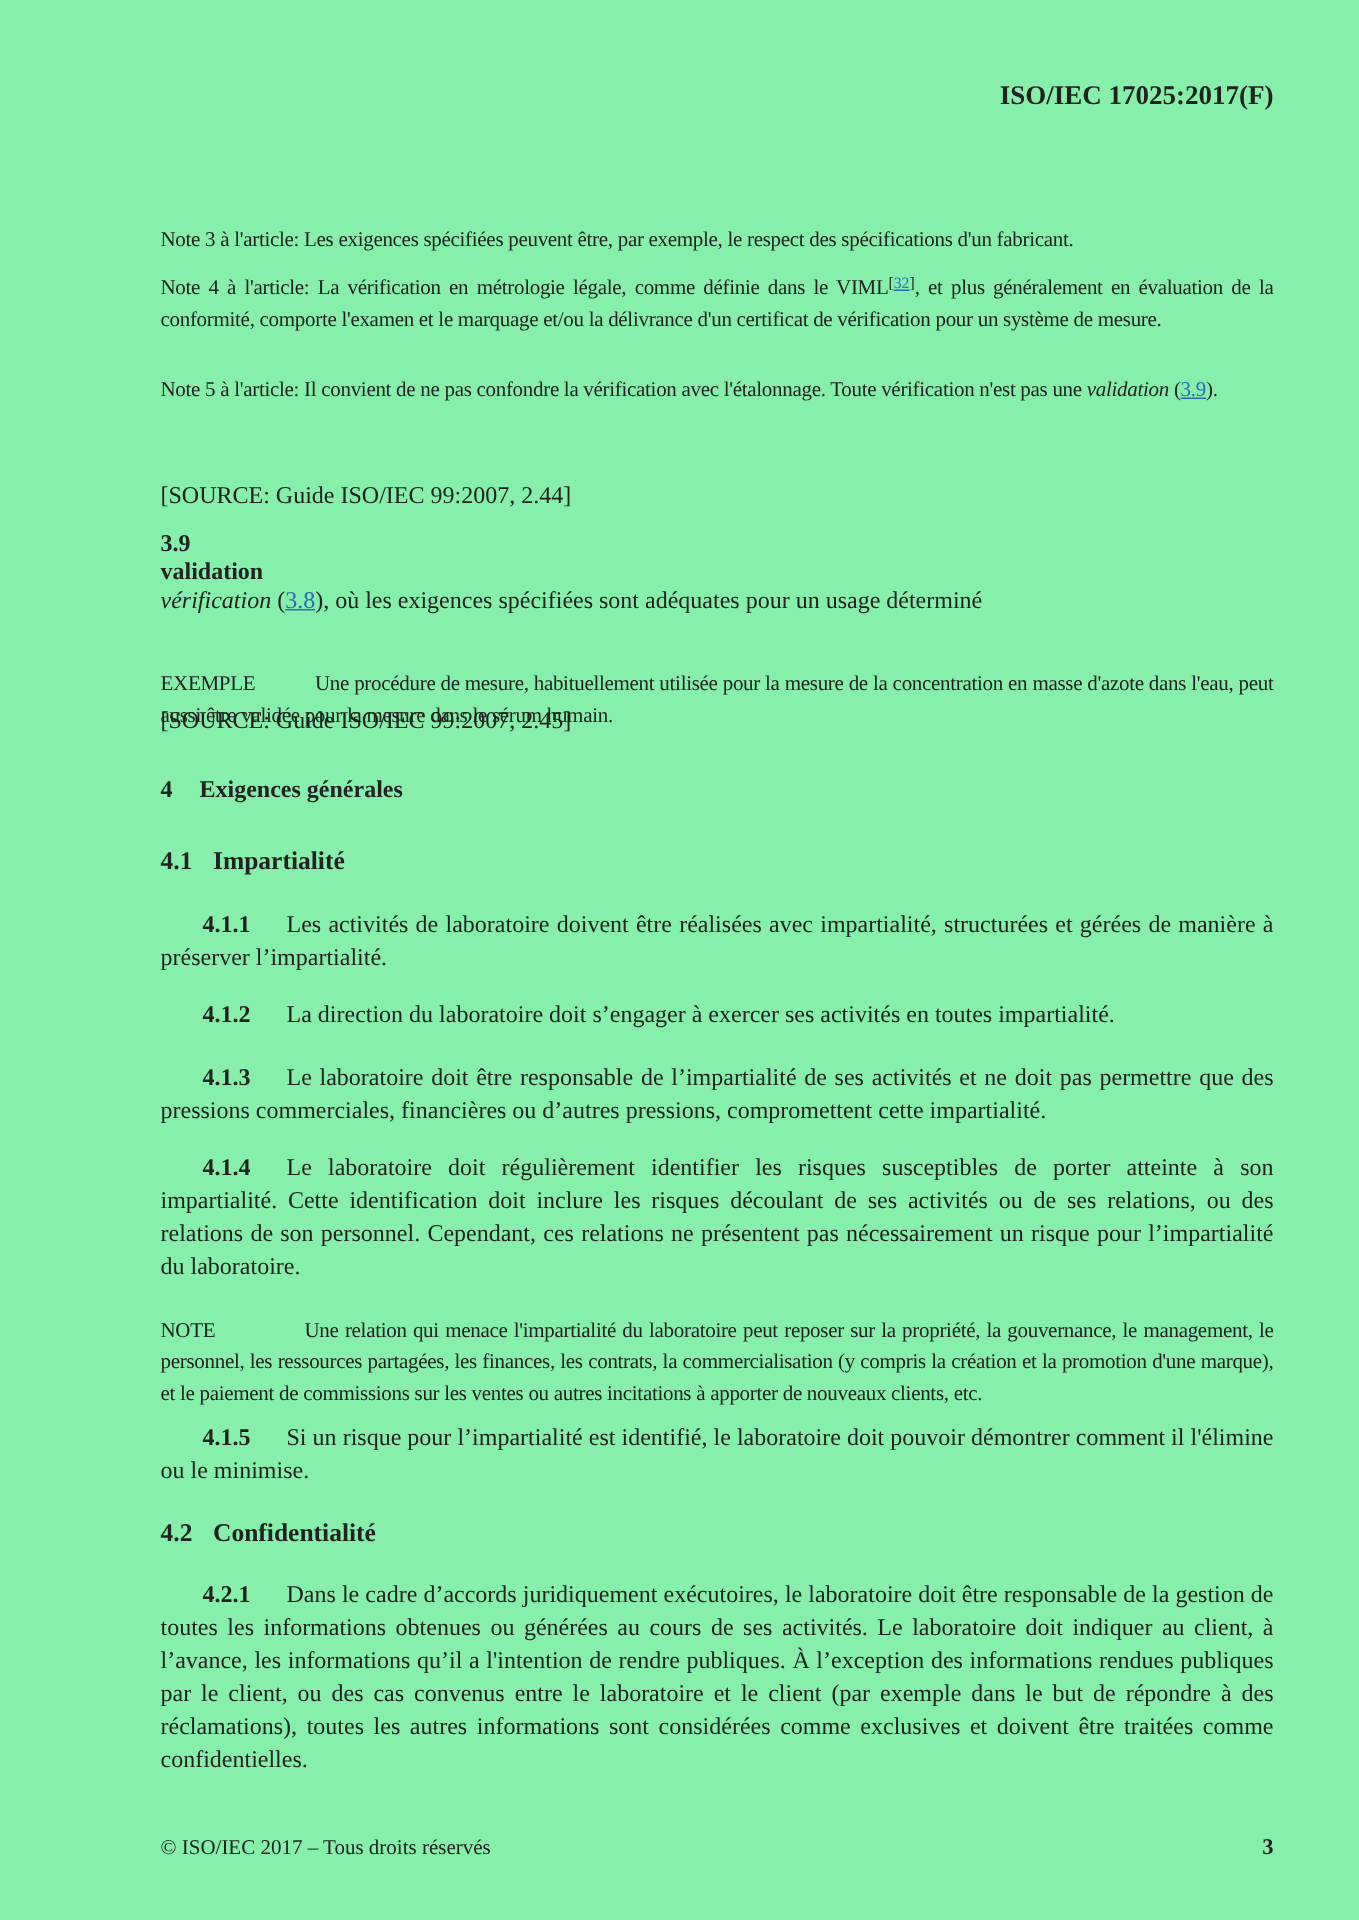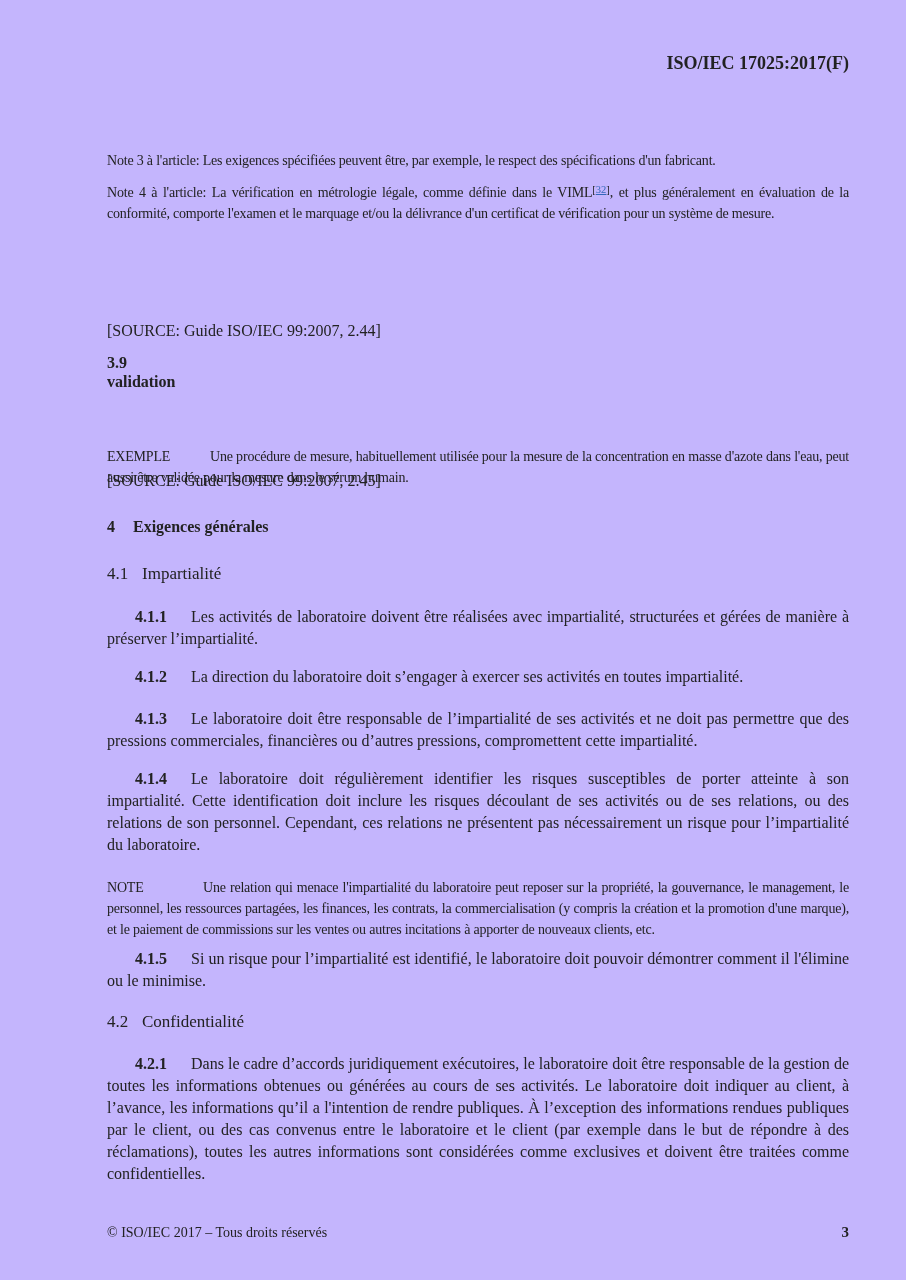--- a/index.html
+++ b/index.html
@@ -1,37 +1,37 @@
 <!DOCTYPE html>
 <html lang="fr" style="--link: #3366bb;"><head>
 <meta charset="utf-8">
 <style>
   html,body { margin:0; padding:0; background:#ffffff; }
   .page {
     position:relative;
     width:906px; height:1280px;
-    background:#c4b5fd;
+    background:#86efac;
     font-family:"Liberation Serif", serif;
     color:#222222;
     overflow:hidden;
     box-sizing:border-box;
   }
   .abs { position:absolute; left:107px; right:57px; }
   .hdr { top:50px; text-align:right; font-weight:bold; font-size:18px; line-height:26px; }
   .note-p { font-size:14px; line-height:21px; text-align:justify; letter-spacing:-0.2px;margin-top:24px; }
   .body-p { font-size:16px; line-height:22px; text-align:justify; }
   .src-p  { font-size:16px; line-height:22px; }
   .term-block { font-size:16px; line-height:19px; }
   .term-num, .term-name { font-weight:bold; }
   .ital { font-style:italic; }
   .xref { color:var(--link,#3366bb); text-decoration:underline; cursor:pointer; }
   sup.refmark { font-size:10.5px; line-height:0; vertical-align:4px; letter-spacing:0; }
   .h1 { font-size:16px; font-weight:bold; line-height:26px; }
   .h1 .hnum { display:inline-block; width:26px; }
-  .h2 { font-size:17px; font-weight:normal; line-height:24px; }
+  .h2 { font-size:17px; font-weight:bold; line-height:24px; }
   .h2 .hnum { display:inline-block; width:35px; }
   .cnum { font-weight:bold; display:inline-block; width:56px;margin-left:28px; }
   .lbl { display:inline-block; width:96px; }
   .ftr { top:1222px; display:flex; justify-content:space-between; align-items:baseline;
          font-size:14px; line-height:20px;gap:48px; }
   .pgnum { font-weight:bold; font-size:15px; }
 </style>
 </head>
 <body>
 
@@ -42,29 +42,33 @@
   </div>
 
   <div class="abs note-p" style="top:126px">
     <span>Note 3 à l'article: Les exigences spécifiées peuvent être, par exemple, le respect des spécifications d'un fabricant.</span>
   </div>
 
   <div class="abs note-p" style="top:158px">
     <span>Note 4 à l'article: La vérification en métrologie légale, comme définie dans le VIML</span><sup class="refmark"><span>[</span><a class="xref">32</a><span>]</span></sup><span>, et plus généralement en évaluation de la conformité, comporte l'examen et le marquage et/ou la délivrance d'un certificat de vérification pour un système de mesure.</span>
   </div>
 
+  <div class="abs note-p" style="top:226px">
+    <span>Note 5 à l'article: Il convient de ne pas confondre la vérification avec l'étalonnage. Toute vérification n'est pas une </span><span class="ital">validation</span><span> (</span><a class="xref">3.9</a><span>).</span>
+  </div>
 
 
   <div class="abs src-p" style="top:320px">
     <span>[SOURCE: Guide ISO/IEC 99:2007, 2.44]</span>
   </div>
 
   <div class="abs term-block" style="top:353px">
     <div class="term-num">3.9</div>
     <div class="term-name">validation</div>
+    <div><span class="ital">vérification</span><span> (</span><a class="xref">3.8</a><span>), où les exigences spécifiées sont adéquates pour un usage déterminé</span></div>
   </div>
 
   <div class="abs note-p" style="top:422px">
     <span class="lbl" style="width:103px">EXEMPLE</span><span>Une procédure de mesure, habituellement utilisée pour la mesure de la concentration en masse d'azote dans l'eau, peut aussi être validée pour la mesure dans le sérum humain.</span>
   </div>
 
   <div class="abs src-p" style="top:470px">
     <span>[SOURCE: Guide ISO/IEC 99:2007, 2.45]</span>
   </div>
 

